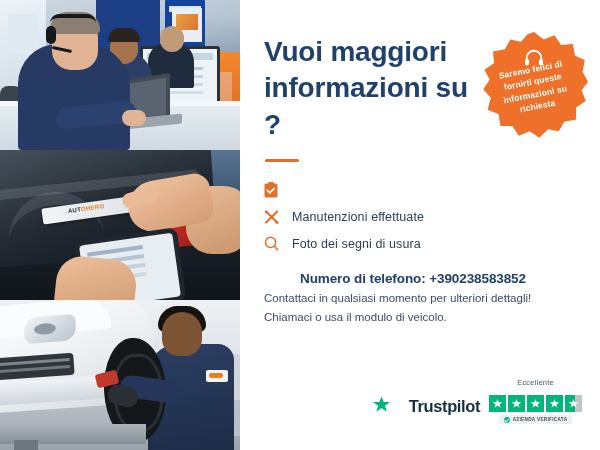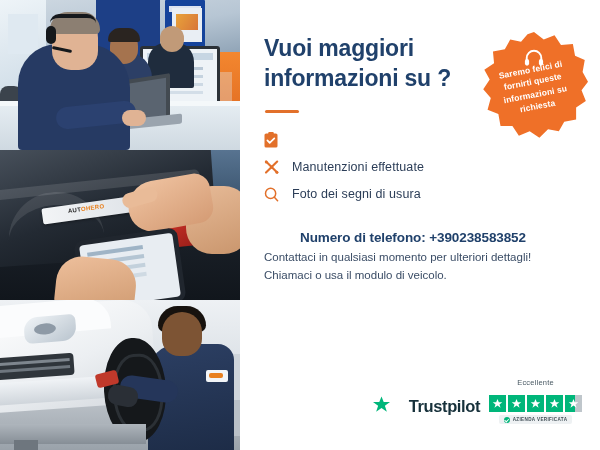--- a/index.html
+++ b/index.html
@@ -162,21 +162,21 @@
               background:#c0392b; border-radius:3px; transform:rotate(-14deg); }
   .p3 .badge3 { position:absolute; left:206px; top:70px; width:22px; height:12px;
               background:#f2f5f7; border-radius:2px; }
   .p3 .badge3:after { content:""; position:absolute; left:3px; top:3px; width:14px; height:5px;
               background:#e8801f; border-radius:2px; }
 
   
   .content { position:relative; width:360px; height:450px; background:#ffffff;
              padding:34px 24px 0 24px; }
 
-  .headline { font-size:23px; line-height:1.30; font-weight:700; color:#20416b;
+  .headline { font-size:28px; line-height:1.30; font-weight:700; color:#20416b;
               letter-spacing:-.2px; max-width:210px; }
   .rule { width:34px; height:3px; background:#e2702a; margin:16px 0 14px 1px; border-radius:2px; }
 
   
   .burst { position:absolute; right:12px; top:32px; width:108px; height:108px; }
   .burst .blob { position:absolute; inset:0; background:#ef7028;
       clip-path: polygon(
         50% 0%, 59% 7%, 69% 3%, 75% 12%, 86% 11%, 88% 22%, 97% 26%, 95% 37%,
         100% 46%, 94% 54%, 98% 64%, 89% 70%, 89% 81%, 78% 83%, 73% 92%,
         63% 90%, 55% 98%, 46% 92%, 36% 96%, 30% 87%, 19% 87%, 17% 76%,
@@ -190,21 +190,21 @@
                  font-size:8.5px; font-weight:700; line-height:1.45; letter-spacing:.1px; }
 
   
   .features { margin-top:2px; }
   .frow { display:flex; align-items:center; height:27px; }
   .fico { width:28px; flex:0 0 28px; display:flex; align-items:center; justify-content:flex-start;
           color:#e2702a; }
   .flabel { font-size:12.5px; color:#2b3d57; font-weight:400; letter-spacing:.1px; }
 
   
-  .phone { margin-top:22px; font-size:13.5px; font-weight:700; color:#20416b; letter-spacing:-.1px;padding-left:36px; }
+  .phone { margin-top:14px; font-size:13.5px; font-weight:700; color:#20416b; letter-spacing:-.1px;padding-left:36px; }
   .phone .num { color:#20416b; }
   .sub { margin-top:3px; font-size:11.5px; line-height:1.62; color:#3b4d66; }
 
   
   .tp { position:absolute; right:18px; bottom:26px; display:flex; align-items:flex-end; gap:9px; }
   .tp-logo { display:flex; align-items:center; gap:19px; padding-bottom:7px; }
   .tp-logo .name { font-size:16.5px; font-weight:700; color:#17313b; letter-spacing:-.4px; }
   .tp-right { display:flex; flex-direction:column; align-items:center; }
   .tp-ecc { font-size:7.5px; color:#4a5a64; letter-spacing:.2px; margin-bottom:8px; }
   .stars { display:flex; gap:2px; }

